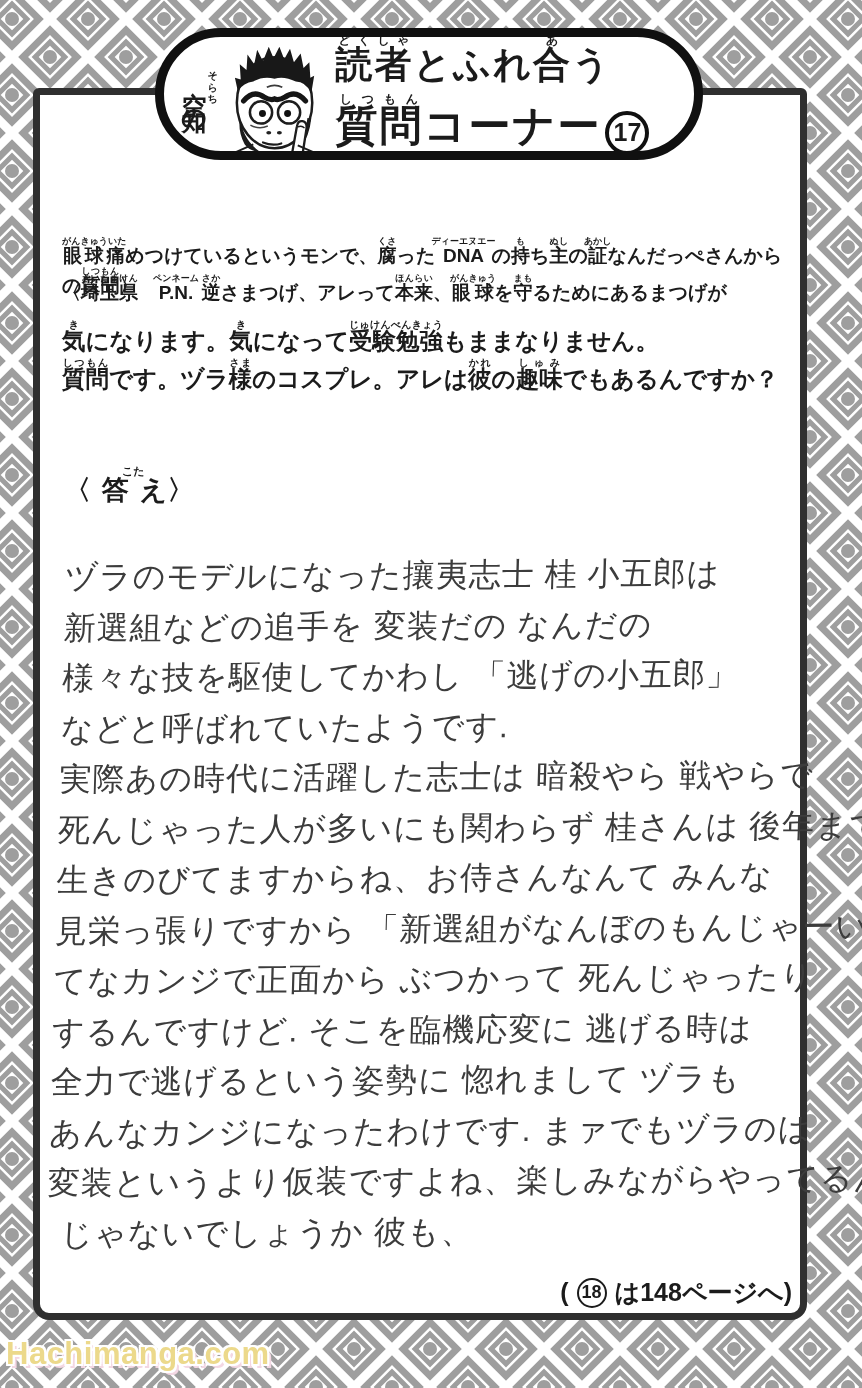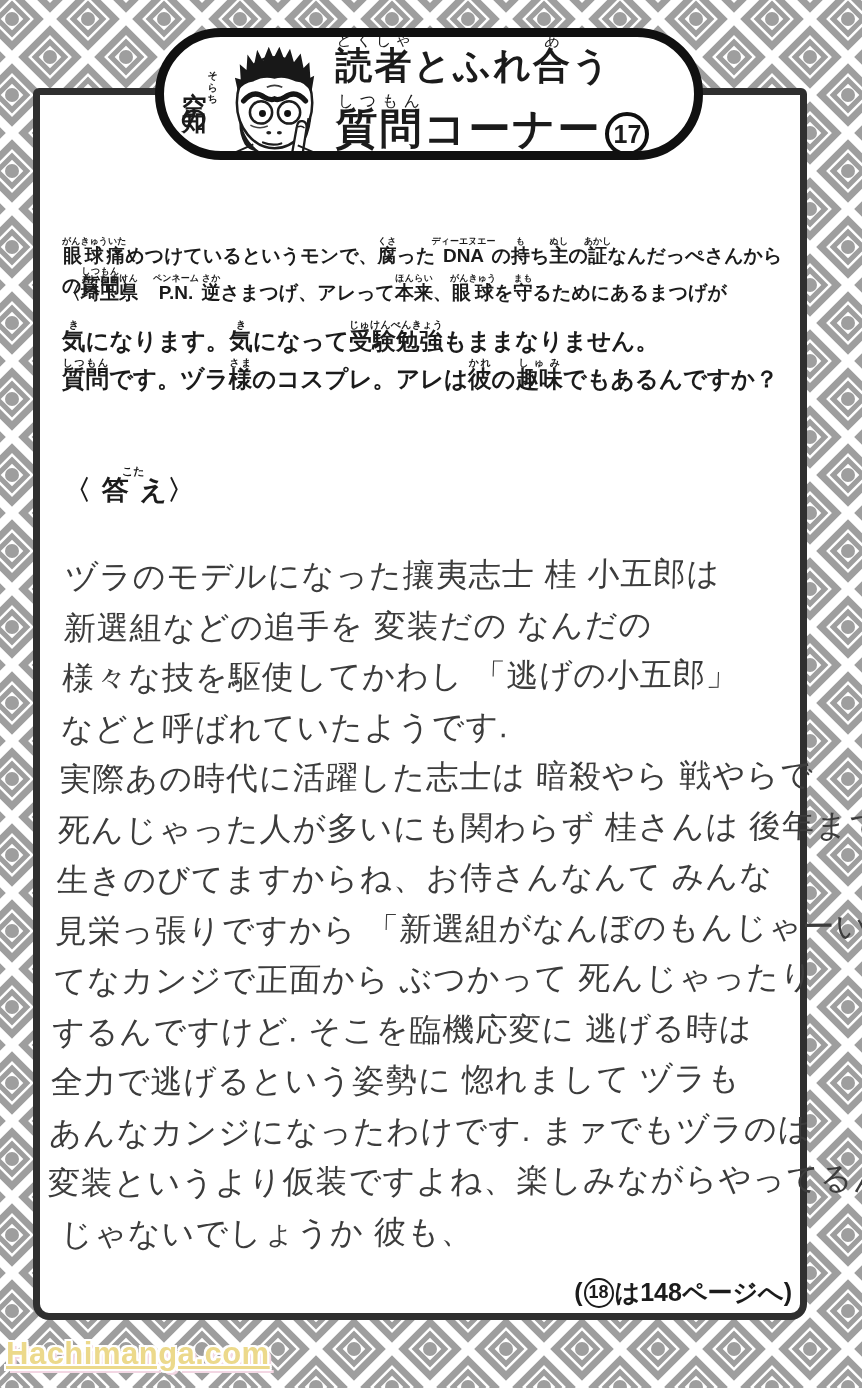--- a/index.html
+++ b/index.html
@@ -23,21 +23,21 @@
   }
   .author-vert {
     writing-mode:vertical-rl; text-orientation:upright;
     font-size:25px; font-weight:800; letter-spacing:2px;
     margin:6px 0 6px 16px; line-height:1.1;
   }
   .author-vert rt { font-size:10px; font-weight:700; letter-spacing:0; }
   .gorilla { flex:0 0 auto; align-self:flex-end; margin:0 0 -4px 2px; }
   .title-block { display:flex; flex-direction:column; justify-content:center; margin-left:4px; }
   .title-line1 { font-size:37px; font-weight:900; letter-spacing:2px; line-height:1.0; }
-  .title-line1 rt, .title-line2 rt { font-size:16px; font-weight:400; letter-spacing:1px; }
+  .title-line1 rt, .title-line2 rt { font-size:12px; font-weight:700; letter-spacing:1px; }
   .title-line2-row { display:flex; align-items:center; margin-top:2px; }
   .title-line2 { font-size:42px; font-weight:900; letter-spacing:2px; line-height:1.0; }
   .issue-circle {
     display:inline-flex; align-items:center; justify-content:center;
     width:44px; height:44px; border:4px solid #101010; border-radius:50%;
     font-size:25px; font-weight:900; margin-left:4px; margin-top:26px;
   }
 
   .content { position:absolute; z-index:2; }
 
@@ -63,31 +63,30 @@
   }
   .handwriting .hw-line:nth-child(14) { padding-left:14px; }
 
   .page-nav {
     right:70px; top:1276px; font-size:25px; font-weight:800;
     display:flex; align-items:center;
   }
   .nav-circle {
     display:inline-flex; align-items:center; justify-content:center;
     width:30px; height:30px; border:2.5px solid #1b1b1b; border-radius:50%;
-    font-size:18px; font-weight:800; margin:0 1px;
+    font-size:18px; font-weight:800; margin:0 8px;
   }
 
   .watermark {
     left:6px; top:1336px; font-size:31px; font-weight:900; letter-spacing:0.5px;
     color:#ecd98b; z-index:4;
     text-shadow:
       -2px -2px 0 #fff, 2px -2px 0 #fff, -2px 2px 0 #fff, 2px 2px 0 #fff,
       0 -2px 0 #fff, 0 2px 0 #fff, -2px 0 0 #fff, 2px 0 0 #fff,
       4px 4px 0 #f3d7e3;
-    text-decoration: underline;
   }
 </style>
 </head>
 <body>
 
 <svg id="bg" width="862" height="1388" aria-hidden="true">
   <defs>
     <g id="motif">
       <rect x="-19" y="-19" width="38" height="38" fill="none" stroke="#9e9e9e" stroke-width="7" transform="rotate(45)"></rect>
       <rect x="-10.5" y="-10.5" width="21" height="21" fill="none" stroke="#9e9e9e" stroke-width="5" transform="rotate(45)"></rect>

